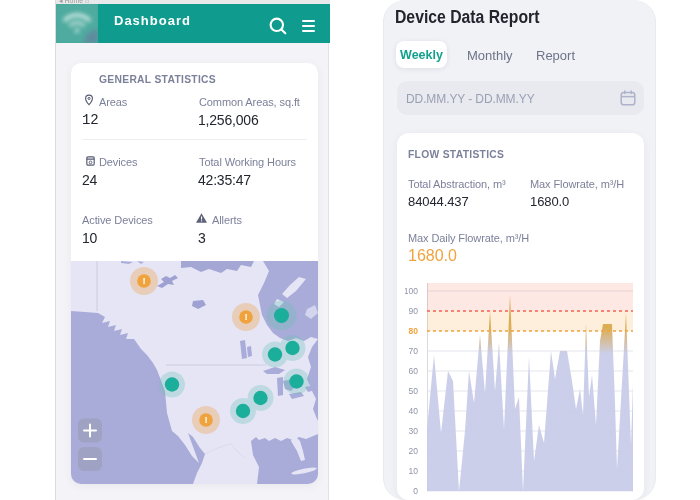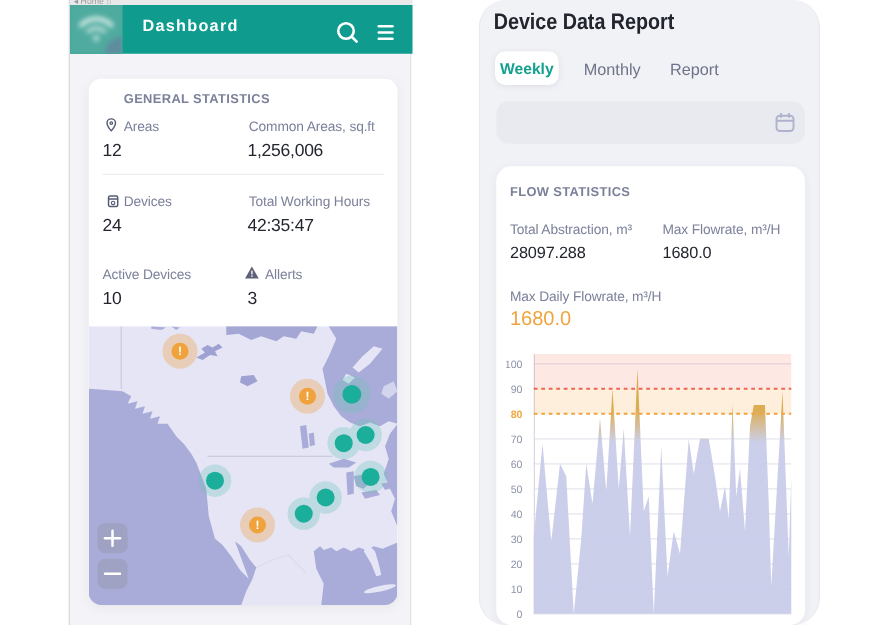--- a/index.html
+++ b/index.html
@@ -73,21 +73,21 @@
 
     <div id="card" class="abs">
       <div class="abs ctitle" style="left:13px; top:11px;margin-left:15px;">GENERAL STATISTICS</div>
 
       <svg class="abs" style="left:12px; top:30px;" width="12" height="14" viewBox="0 0 24 24">
         <path fill="none" stroke="#565b74" stroke-width="2.3" d="M12 21.3C12 21.3 18.8 14 18.8 8.9 18.8 5.2 15.7 2.2 12 2.2 8.3 2.2 5.2 5.2 5.2 8.9 5.2 14 12 21.3 12 21.3Z"></path>
           <circle cx="12" cy="8.9" r="2.1" fill="none" stroke="#565b74" stroke-width="2"></circle>
       </svg>
       <div class="abs lbl" style="left:28px; top:33px;">Areas</div>
       <div class="abs lbl" style="left:128px; top:33px;">Common Areas, sq.ft</div>
-      <div class="abs val" style="left:11px; top:49px;">12</div>
+      <div class="abs val" style="left:11px; top:49px;font-family:Liberation Mono, monospace;">12</div>
       <div class="abs val" style="left:127px; top:49px;">1,256,006</div>
       <div id="divider1" class="abs"></div>
 
       <svg class="abs" style="left:14px; top:92px;" width="11" height="12" viewBox="0 0 24 24">
         <rect x="4" y="3" width="16" height="18" rx="2.5" fill="none" stroke="#565b74" stroke-width="2.6"></rect>
         <line x1="4" y1="8" x2="20" y2="8" stroke="#565b74" stroke-width="2.4"></line>
         <circle cx="12" cy="15" r="3" fill="none" stroke="#565b74" stroke-width="2"></circle>
       </svg>
       <div class="abs lbl" style="left:28px; top:93px;">Devices</div>
       <div class="abs lbl" style="left:128px; top:93px;">Total Working Hours</div>
@@ -189,32 +189,33 @@
       </svg>
     </div>
   </div>
 
   <div id="panel" class="abs">
     <div id="rtitle" class="abs">Device Data Report</div>
     <div id="pill" class="abs">Weekly</div>
     <div class="abs tab" style="left:83px;">Monthly</div>
     <div class="abs tab" style="left:152px;">Report</div>
     <div id="dinput" class="abs"></div>
+    <div id="dtext" class="abs">DD.MM.YY - DD.MM.YY</div>
     <svg class="abs" style="left:236px; top:90px;" width="16" height="16" viewBox="0 0 16 16">
       <rect x="1.2" y="2.6" width="13.6" height="12.2" rx="2.6" fill="none" stroke="#aeb2cc" stroke-width="1.5"></rect>
       <line x1="1.2" y1="6.6" x2="14.8" y2="6.6" stroke="#aeb2cc" stroke-width="1.5"></line>
       <line x1="4.8" y1="1" x2="4.8" y2="3.6" stroke="#aeb2cc" stroke-width="1.5" stroke-linecap="round"></line>
       <line x1="11.2" y1="1" x2="11.2" y2="3.6" stroke="#aeb2cc" stroke-width="1.5" stroke-linecap="round"></line>
     </svg>
 
     <div id="fcard" class="abs">
       <div class="abs ctitle" style="left:11px; top:16px;">FLOW STATISTICS</div>
       <div class="abs lbl" style="left:11px; top:45px;">Total Abstraction, m³</div>
       <div class="abs lbl" style="left:133px; top:45px;">Max Flowrate, m³/H</div>
-      <div class="abs val" style="left:11px; top:61px; font-size:13px; letter-spacing:-0.1px;">28097.288</div>
+      <div class="abs val" style="left:11px; top:61px; font-size:13px; letter-spacing:-0.1px;">84044.437</div>
       <div class="abs val" style="left:133px; top:61px; font-size:13px; letter-spacing:-0.1px;">1680.0</div>
       <div class="abs lbl" style="left:11px; top:99px;">Max Daily Flowrate, m³/H</div>
       <div class="abs" style="left:11px; top:114px; font-size:16px; color:#f0a43e;">1680.0</div>
     </div>
 
     <svg class="abs" style="left:21px; top:283px;" width="239" height="217" viewBox="0 0 239 217">
       <defs>
         <linearGradient id="ag" x1="0" y1="12" x2="0" y2="208" gradientUnits="userSpaceOnUse">
           <stop offset="0" stop-color="#d7a039"></stop>
           <stop offset="0.17" stop-color="#dbaa4e"></stop>

